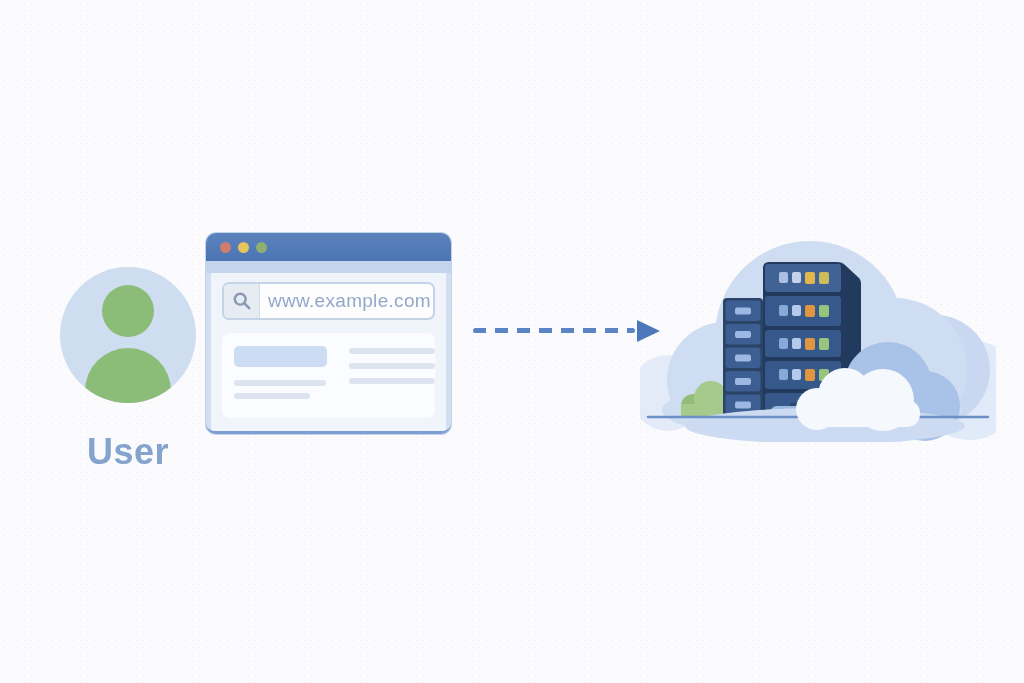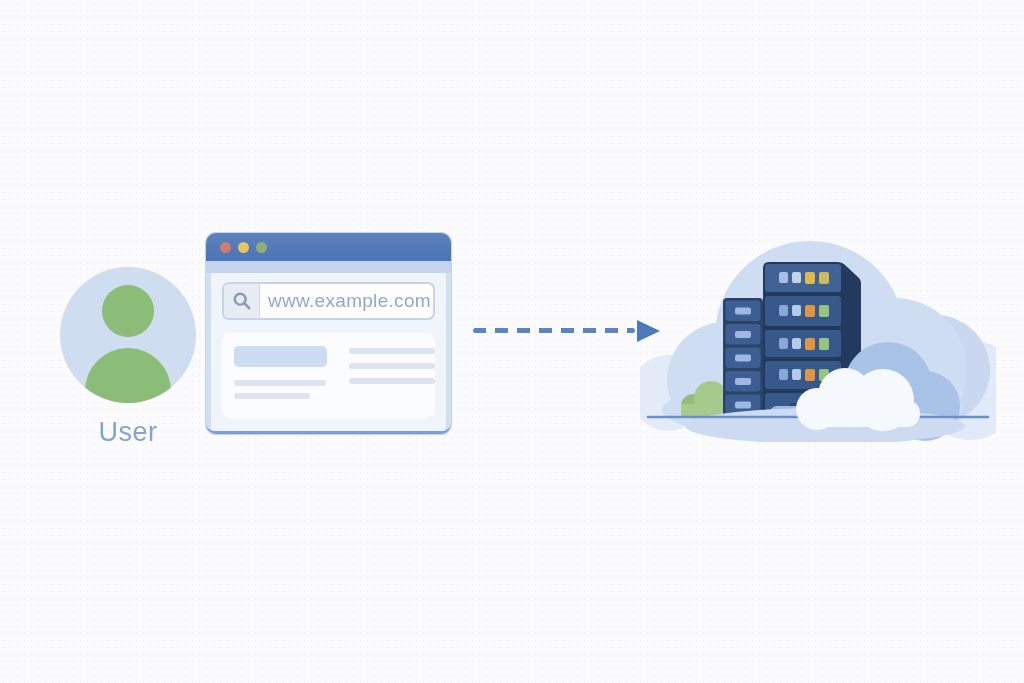--- a/index.html
+++ b/index.html
@@ -17,21 +17,21 @@
   }
 
   
   .user-group { position: absolute; left: 60px; top: 267px; width: 136px; text-align: center; }
   .avatar-circle {
     position: relative; width: 136px; height: 136px; border-radius: 50%;
     background: #cfddf1; overflow: hidden;
   }
   .avatar-head { position: absolute; left: 42px; top: 18px; width: 52px; height: 52px; border-radius: 50%; background: #8cbd78; }
   .avatar-body { position: absolute; left: 25px; top: 81px; width: 86px; height: 62px; border-radius: 43px 43px 8px 8px; background: #8cbd78; }
-  .user-label { margin-top: 14px; font-size: 27px; font-weight: 400; color: #84a3cd; letter-spacing: 0.5px; }
+  .user-label { margin-top: 28px; font-size: 36px; font-weight: 700; color: #84a3cd; letter-spacing: 0.5px; }
 
   
   .browser {
     position: absolute; left: 206px; top: 233px; width: 245px; height: 201px;
     background: #d2def1; border-radius: 10px; overflow: hidden;
     border-bottom: 3px solid #7c9ed2;
     box-shadow: 0 0 0 1px #c2d2ea;
   }
   .titlebar { height: 28px; background: linear-gradient(#5d83bd, #4a74b4); display: flex; align-items: center; padding-left: 14px; }
   .titlebar .dot { width: 11px; height: 11px; border-radius: 50%; margin-right: 7px; }

